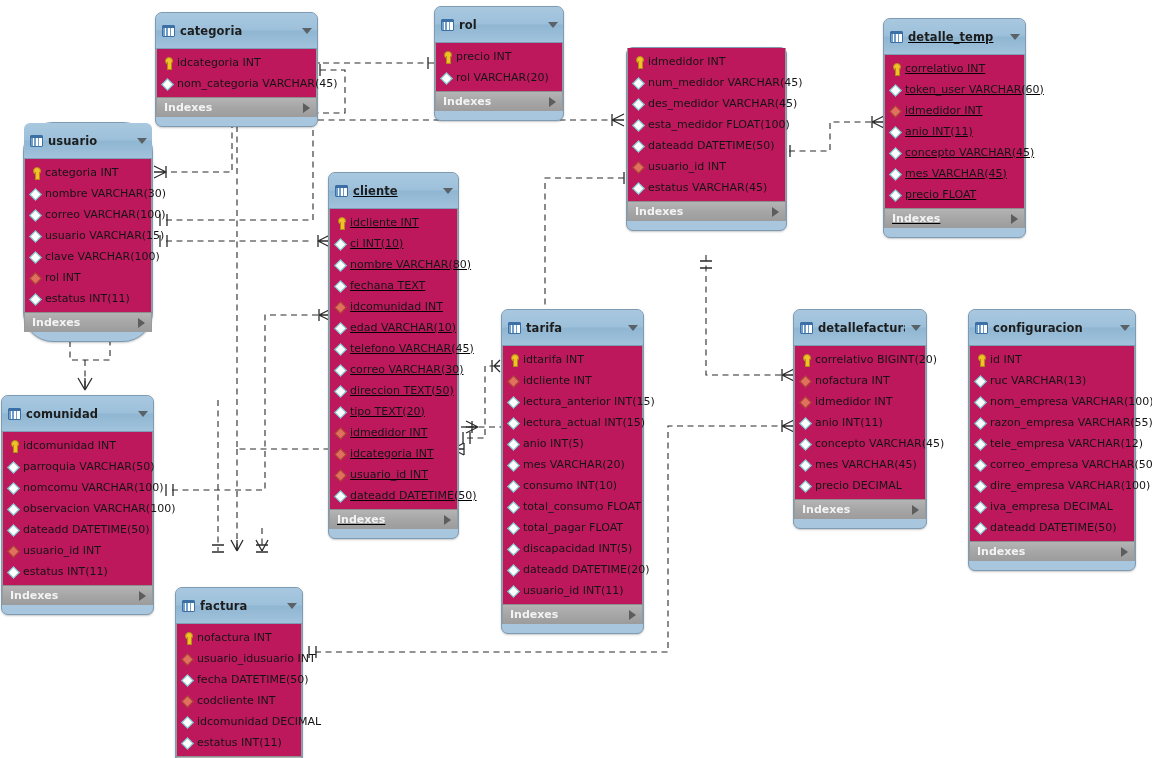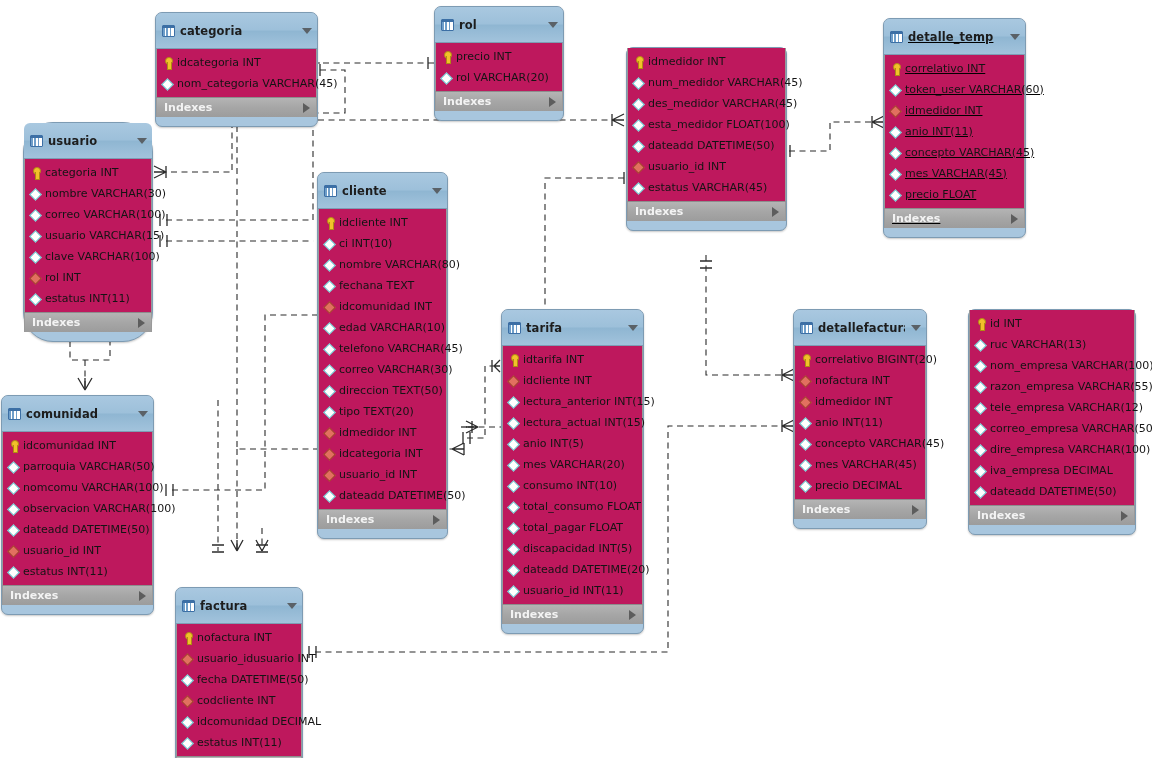--- a/index.html
+++ b/index.html
@@ -445,21 +445,21 @@
           <div class="field">
             <span class="f-ico col"></span>
             <span class="f-text">estatus INT(11)</span>
           </div>
         </div>
         <div class="tb-indexes">
           <span class="lbl">Indexes</span>
           <span class="arrow"></span>
         </div>
       </div>
-      <div class="table-box" style="left: 317px; top: 172px; width: 131px;">
+      <div class="table-box" style="left: 328px; top: 172px; width: 131px; text-decoration: underline;">
         <div class="tb-header">
           <span class="tb-icon"></span>
           <span class="tb-title">cliente</span>
           <span class="tb-caret"></span>
         </div>
         <div class="tb-fields">
           <div class="field">
             <span class="f-ico pk"></span>
             <span class="f-text">idcliente INT</span>
           </div>
@@ -617,20 +617,25 @@
             <span class="f-ico col"></span>
             <span class="f-text">precio DECIMAL</span>
           </div>
         </div>
         <div class="tb-indexes">
           <span class="lbl">Indexes</span>
           <span class="arrow"></span>
         </div>
       </div>
       <div class="table-box" style="left: 968px; top: 309px; width: 168px;">
+        <div class="tb-header">
+          <span class="tb-icon"></span>
+          <span class="tb-title">configuracion</span>
+          <span class="tb-caret"></span>
+        </div>
         <div class="tb-fields">
           <div class="field">
             <span class="f-ico pk"></span>
             <span class="f-text">id INT</span>
           </div>
           <div class="field">
             <span class="f-ico col"></span>
             <span class="f-text">ruc VARCHAR(13)</span>
           </div>
           <div class="field">

